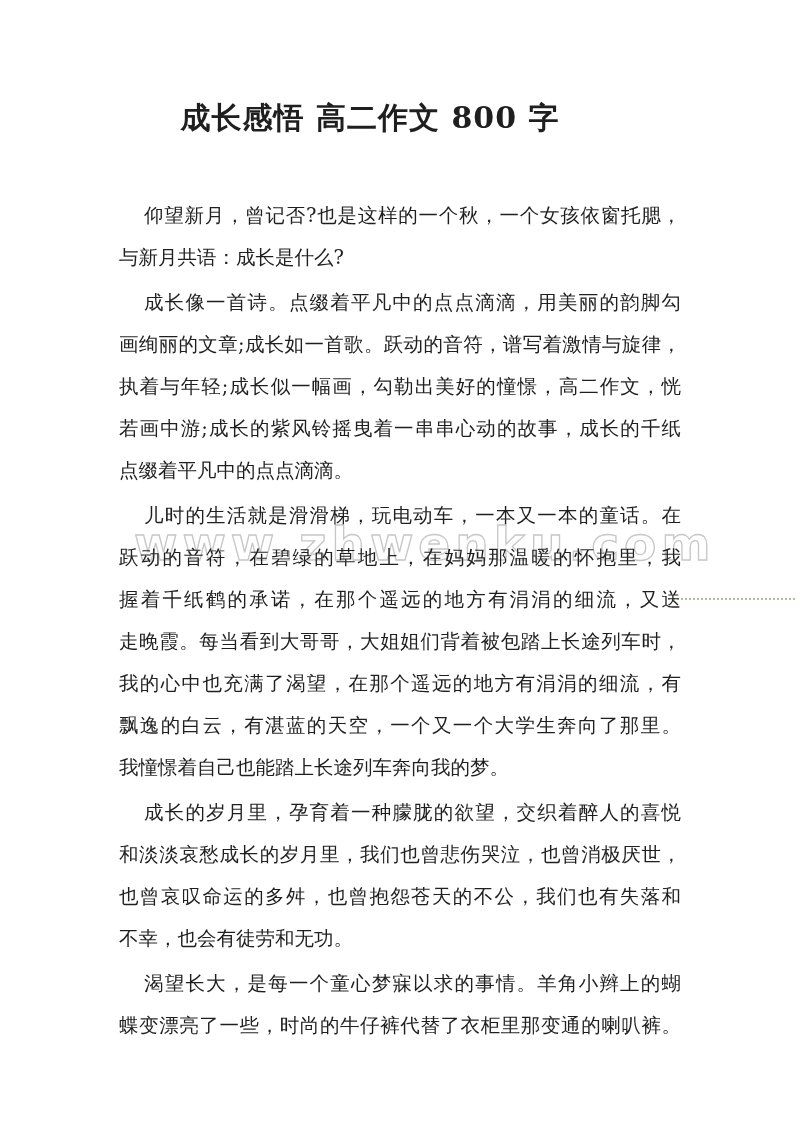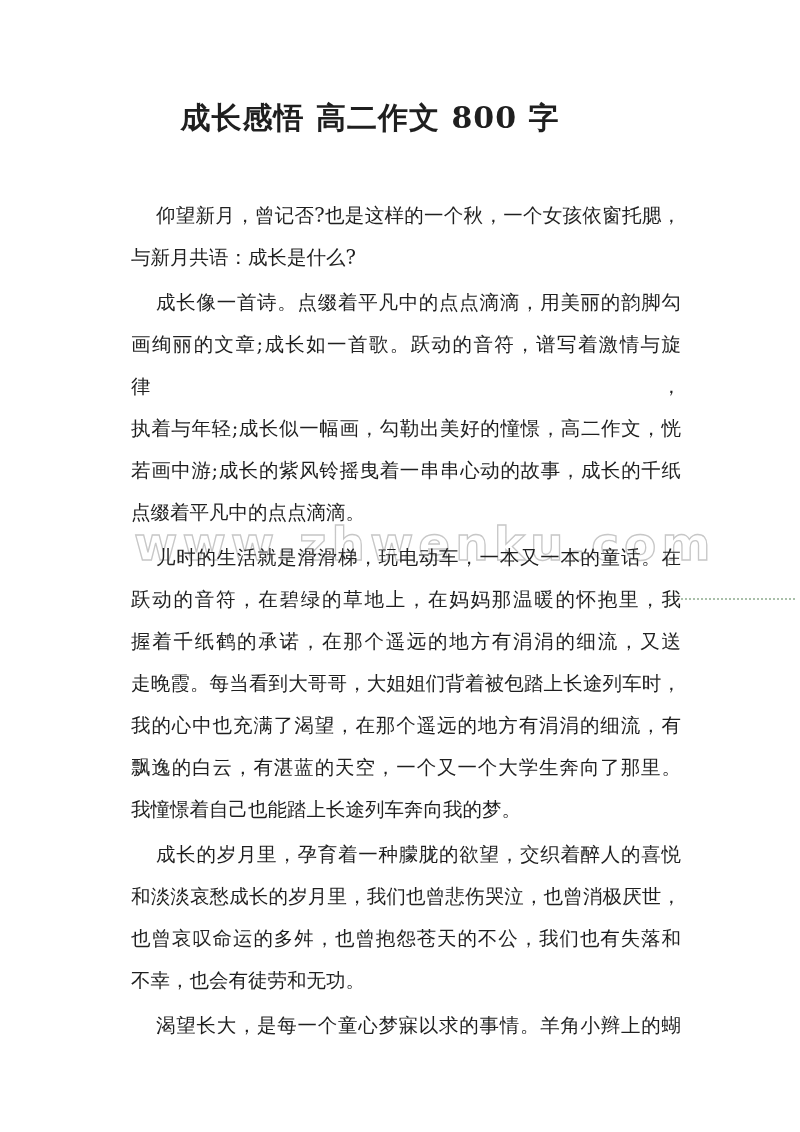--- a/index.html
+++ b/index.html
@@ -43,21 +43,21 @@
     user-select: none;
   }
   .content {
     position: absolute;
     top: 195px;
     left: 119px;
     width: 562px;
     z-index: 1;
   }
   .para {
-    margin: 0 0 3px 12px;
+    margin: 0 0 3px 0;
   }
   .line {
     font-size: 19.5px;
     line-height: 42px;
     text-align: justify;
     white-space: normal;
   }
   .line.full {
     text-align-last: justify;
   }
@@ -107,16 +107,17 @@
         <div class="line">我憧憬着自己也能踏上长途列车奔向我的梦。</div>
       </div>
       <div class="para">
         <div class="line indent full">成长的岁月里，孕育着一种朦胧的欲望，交织着醉人的喜悦</div>
         <div class="line full">和淡淡哀愁成长的岁月里，我们也曾悲伤哭泣，也曾消极厌世，</div>
         <div class="line full">也曾哀叹命运的多舛，也曾抱怨苍天的不公，我们也有失落和</div>
         <div class="line">不幸，也会有徒劳和无功。</div>
       </div>
       <div class="para">
         <div class="line indent full">渴望长大，是每一个童心梦寐以求的事情。羊角小辫上的蝴</div>
+        <div class="line full">蝶变漂亮了一些，时尚的牛仔裤代替了衣柜里那变通的喇叭裤。</div>
       </div>
     </div>
 
 </div>
 
 </body></html>

